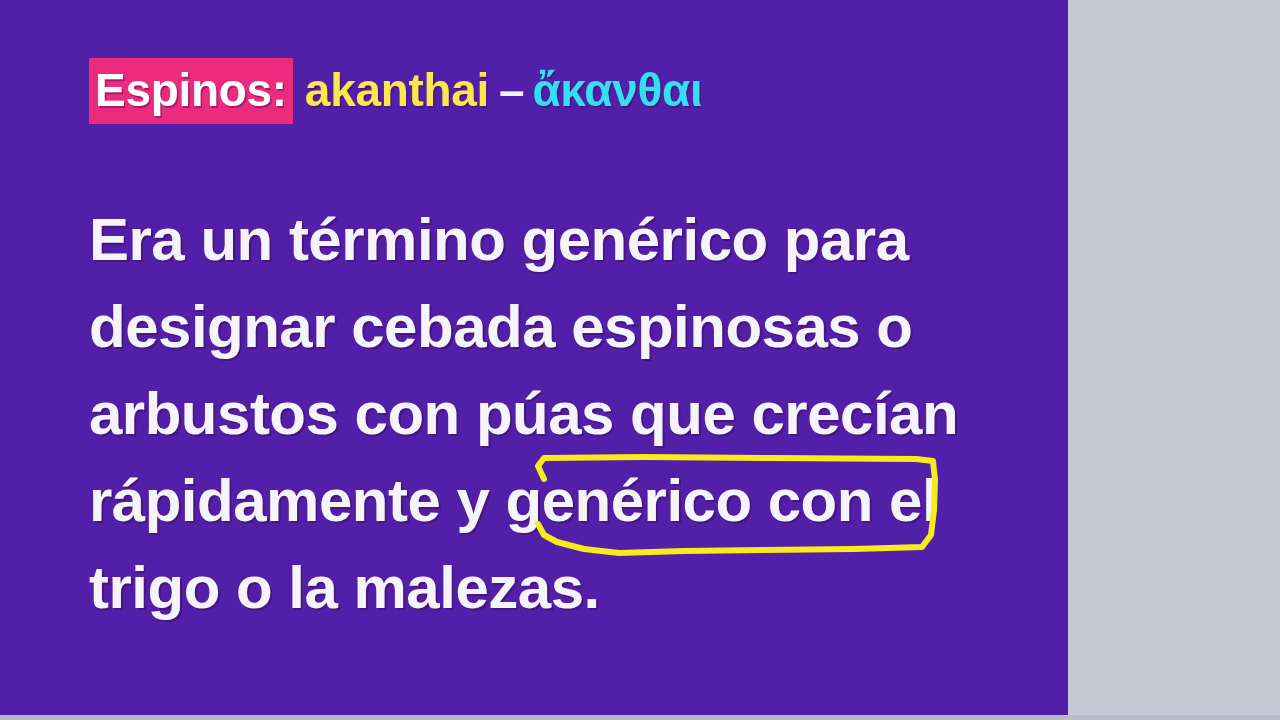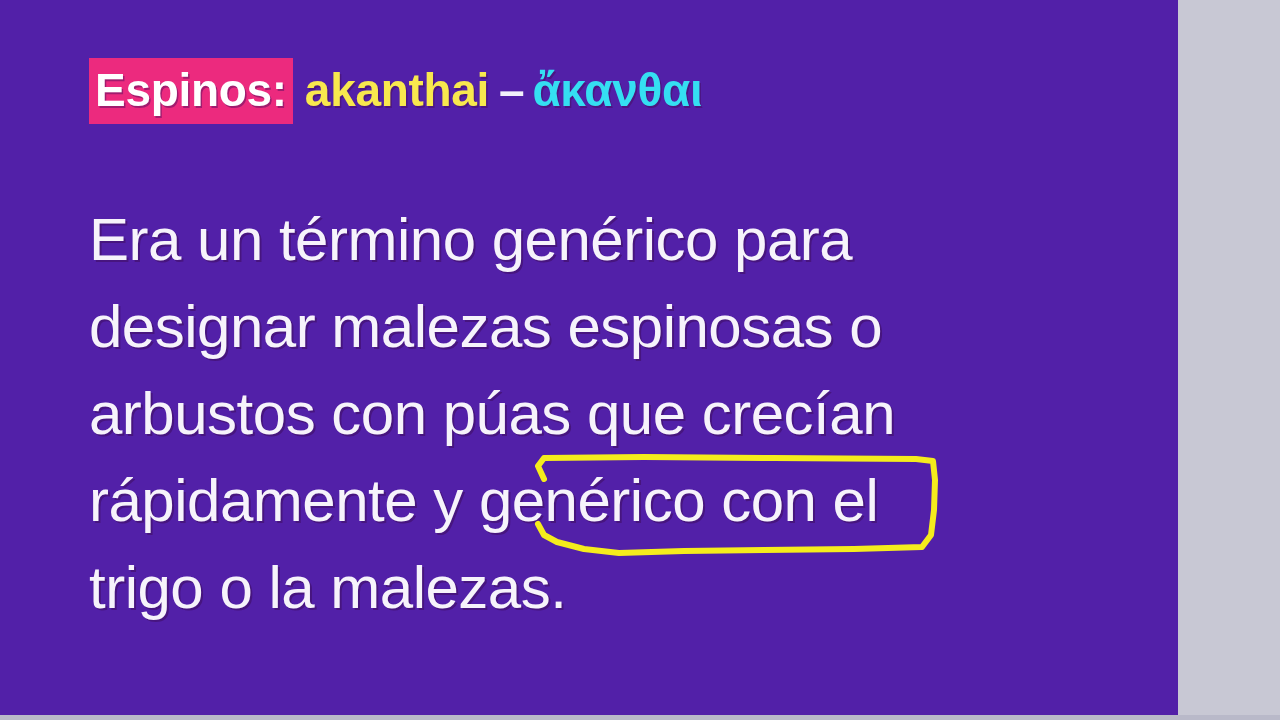--- a/index.html
+++ b/index.html
@@ -8,21 +8,21 @@
   }
   body {
     width: 1280px;
     height: 720px;
     overflow: hidden;
     font-family: "Liberation Sans", sans-serif;
     background: #c8c8d4;
   }
   .slide {
     position: relative;
-    width: 1178px;
+    width: 1068px;
     height: 715px;
     background: #5220a8;
     overflow: hidden;
   }
   .bottom-strip {
     position: absolute;
     left: 0;
     top: 715px;
     width: 1280px;
     height: 5px;
@@ -65,21 +65,21 @@
   
   .body-block {
     position: absolute;
     left: 89px;
     top: 196px;
     width: 1060px;
   }
   .body-line {
     color: #f6f3fb;
     font-size: 60px;
-    font-weight: normal;
+    font-weight: bold;
     line-height: 87px;
     white-space: nowrap;
     letter-spacing: -0.5px;
     text-shadow: 2px 2px 0 rgba(60,10,85,0.5);
   }
 
   
   .annotation {
     position: absolute;
     left: 524px;
@@ -97,21 +97,21 @@
 <body>
 
 <div class="slide">
 
   <div class="title-line">
     <span class="title-term">Espinos:</span><span class="title-translit">akanthai</span><span class="title-dash">–</span><span class="title-greek">ἄκανθαι</span>
   </div>
 
   <div class="body-block">
     <div class="body-line">Era un término genérico para</div>
-    <div class="body-line">designar malezas espinosas o</div>
+    <div class="body-line">designar cebada espinosas o</div>
     <div class="body-line">arbustos con púas que crecían</div>
     <div class="body-line">rápidamente y genérico con el</div>
     <div class="body-line">trigo o la malezas.</div>
   </div>
 
   <div class="annotation">
     <svg width="430" height="112" viewBox="0 0 430 112">
       <path d="M 20 29 L 14 16 L 20 8 L 120 7 L 250 8 L 392 9 L 409 11 L 411 30 L 410 60 L 407 85 L 398 97 L 330 99 L 240 100 L 160 101 L 95 103 L 60 99 L 33 92 L 20 85 L 14 74" fill="none" stroke="#f5ec1c" stroke-width="6" stroke-linecap="round" stroke-linejoin="round"></path>
     </svg>
   </div>

